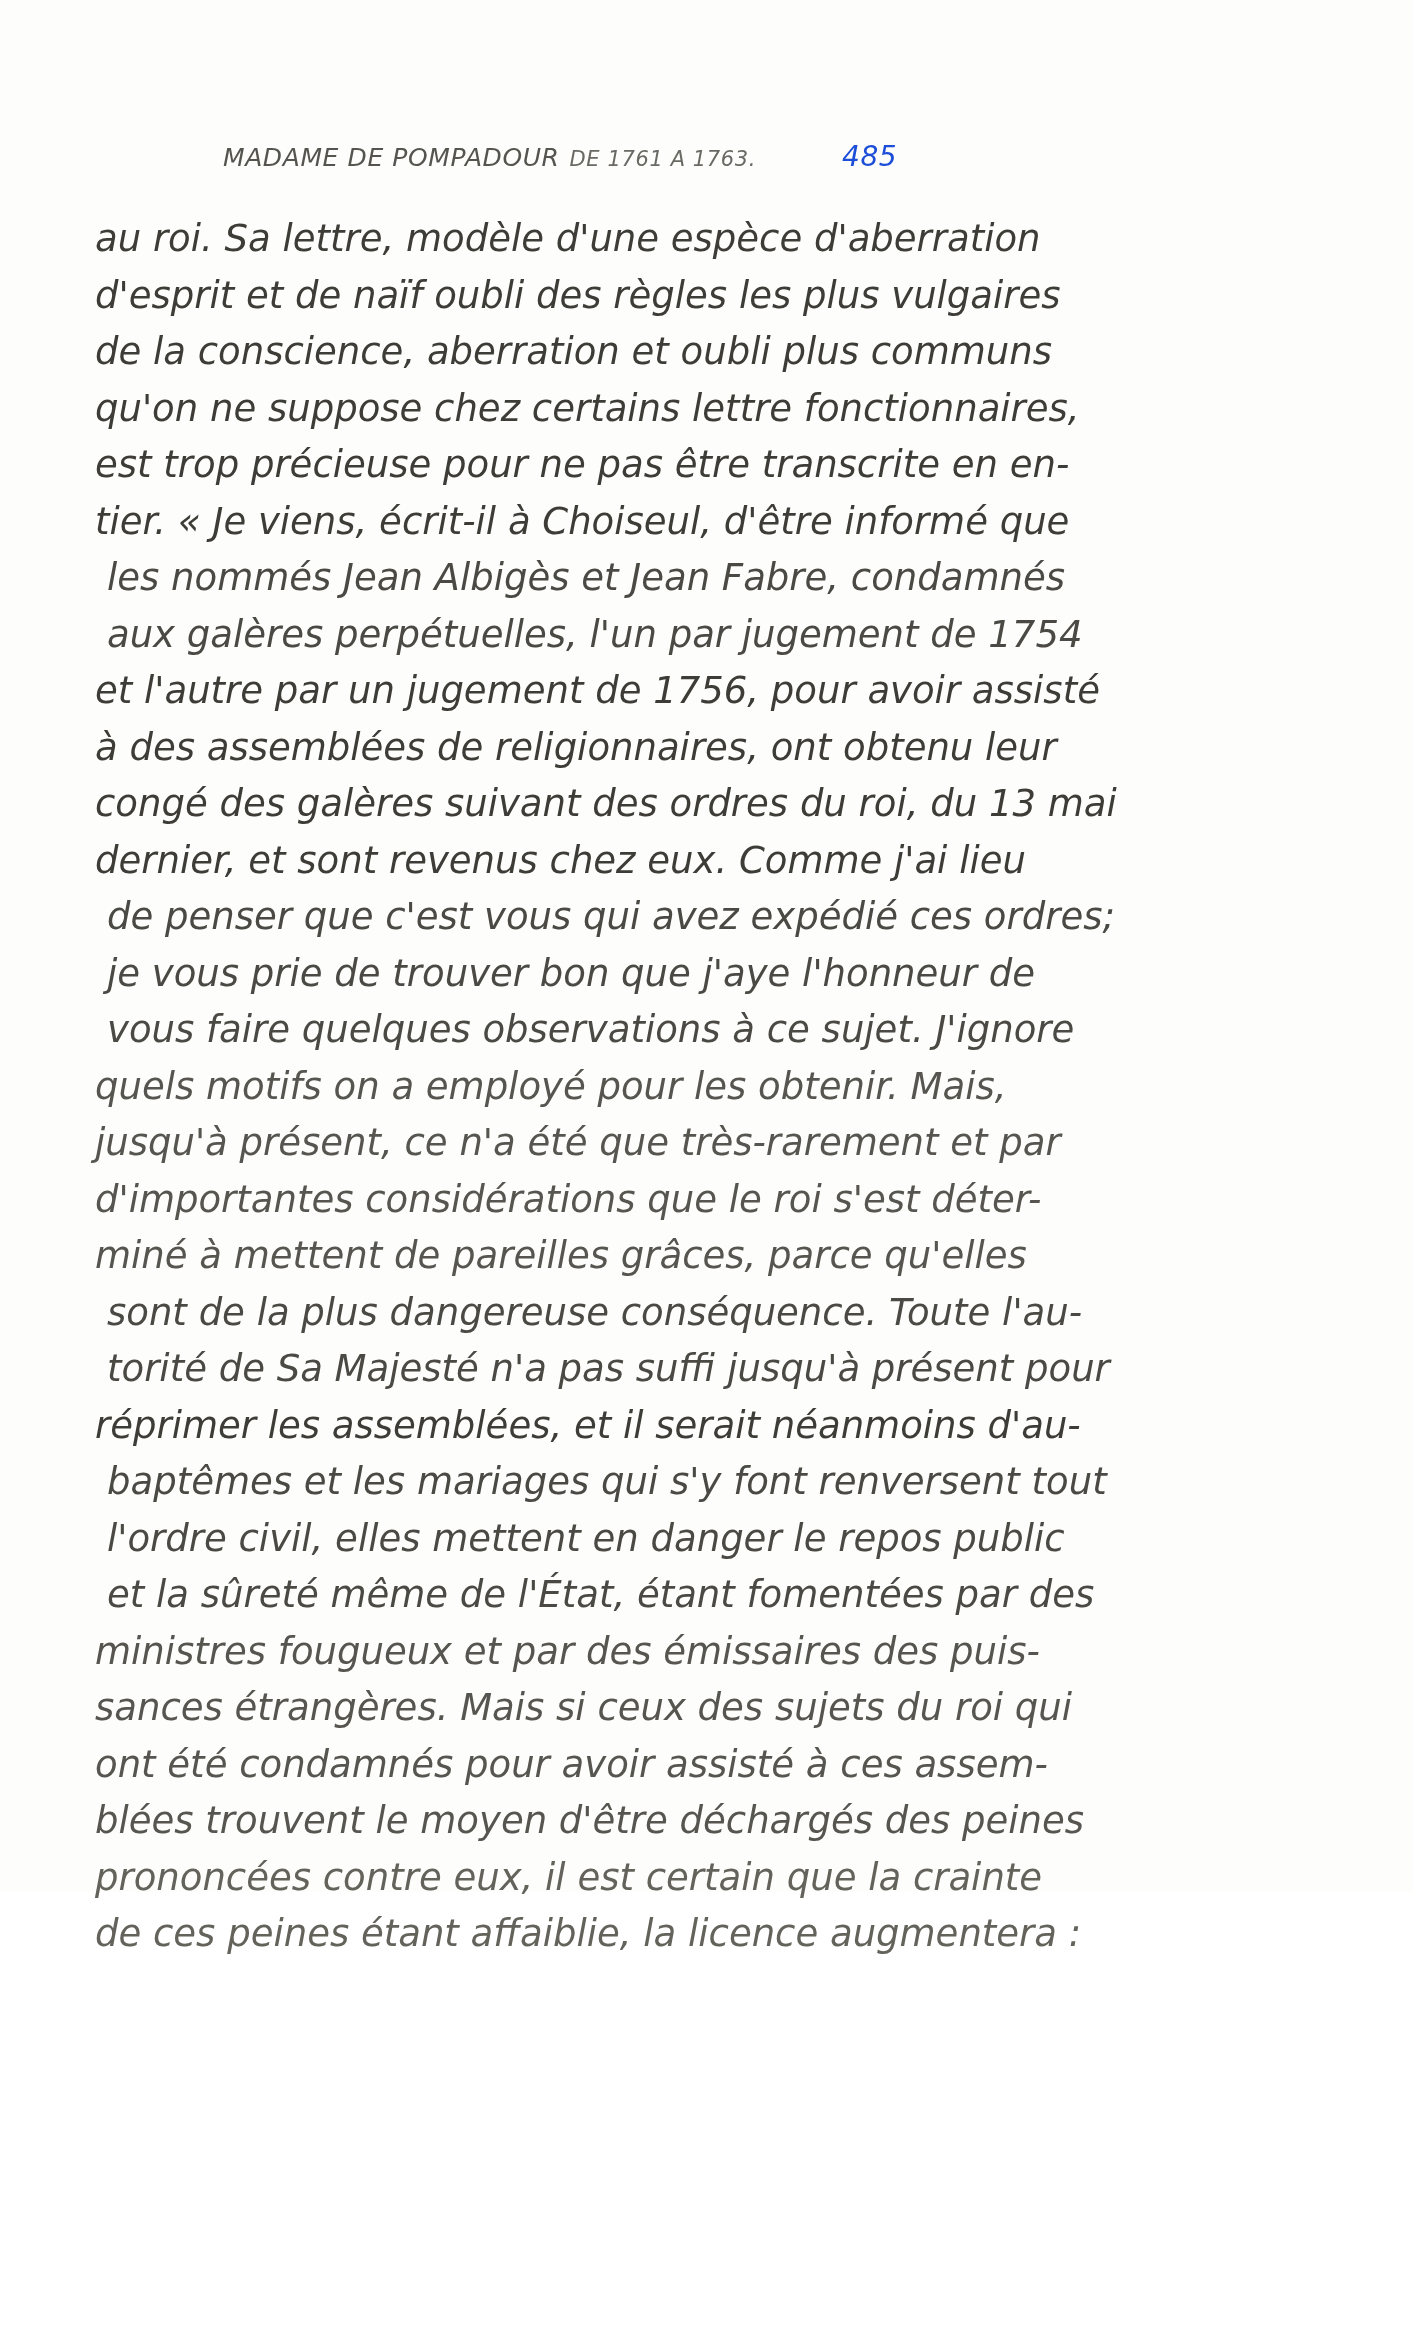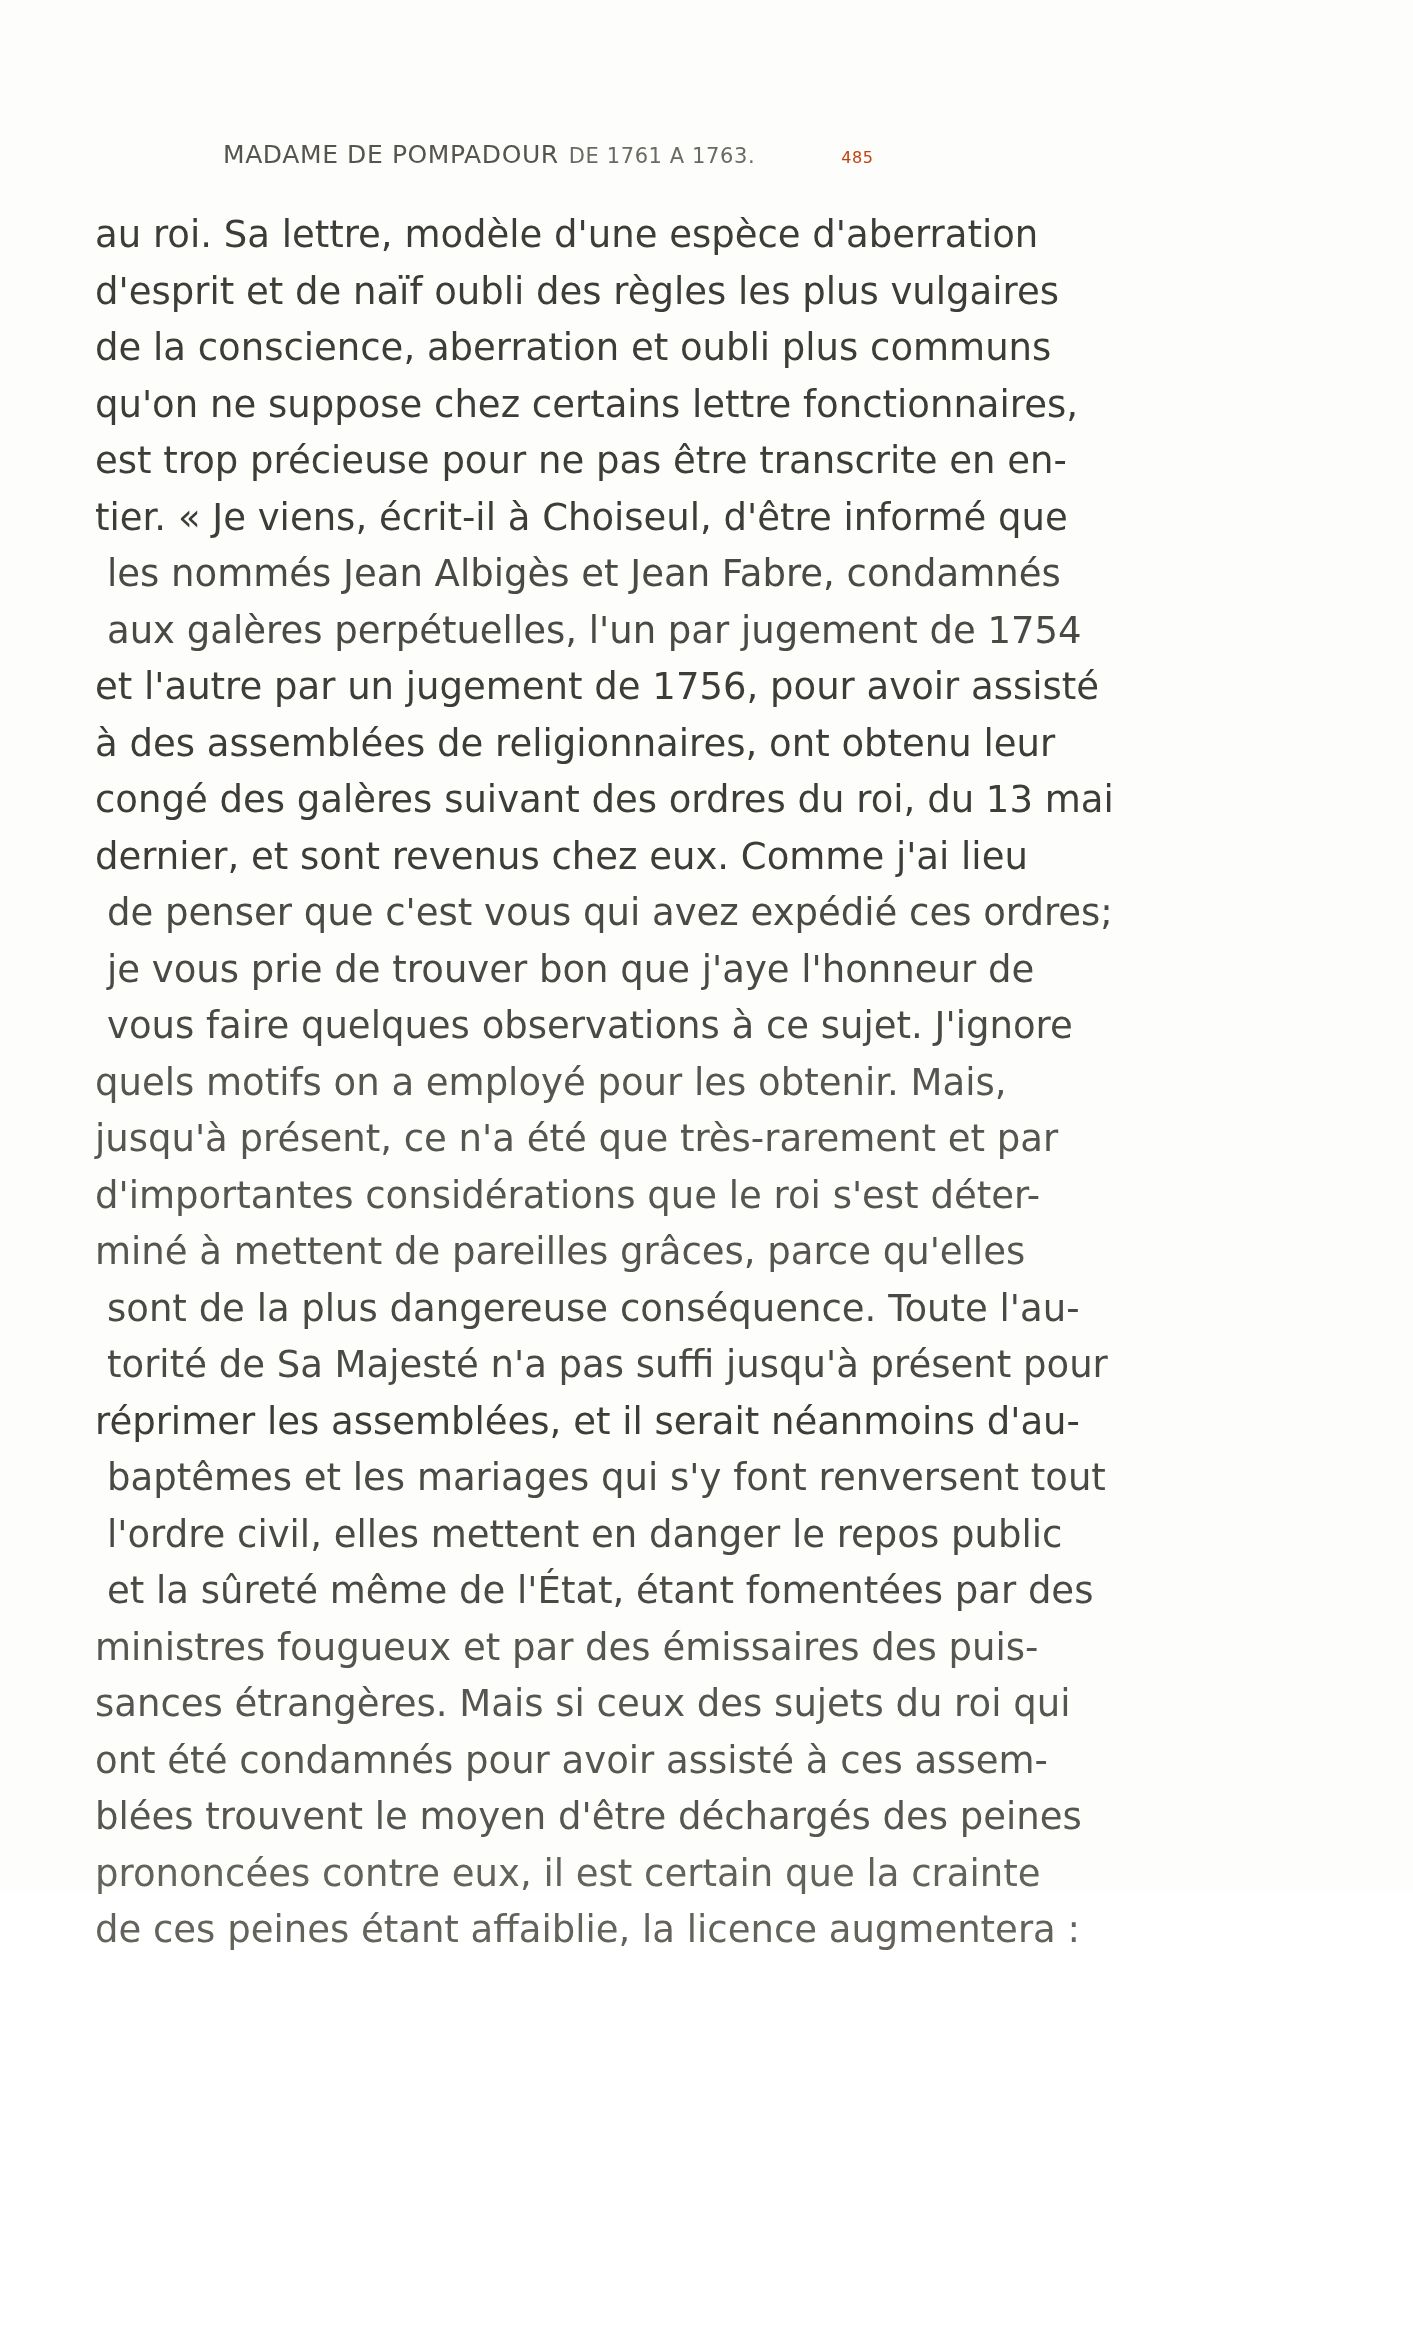--- a/index.html
+++ b/index.html
@@ -12,20 +12,21 @@
     height: 2342px;
     font-family: "DejaVu Sans", sans-serif;
     color: #3a3a36;
     overflow: hidden;
   }
   .page {
     position: relative;
     width: 1413px;
     height: 1892px;
     background: #fdfdfb;
+    font-style: italic;
   }
   .page-inner {
     position: absolute;
     left: 95px;
     top: 140px;
     width: 1020px;
   }
   .running-head {
     display: flex;
     align-items: baseline;
@@ -39,22 +40,22 @@
   .running-head .rh-main {
     font-variant: small-caps;
   }
   .running-head .rh-dates {
     font-size: 21px;
     color: #6a6963;
     margin-left: 10px;
   }
   .running-head .rh-folio {
     margin-left: 86px;
-    font-size: 16px;
-    color: #c2410c;
+    font-size: 28px;
+    color: #1d4ed8;
   }
   .body-text {
     font-size: 37px;
     line-height: 56.5px;
     text-align: justify;
     text-justify: inter-word;
     color: #3d3c37;
     hyphens: manual;
   }
   .body-text p {

